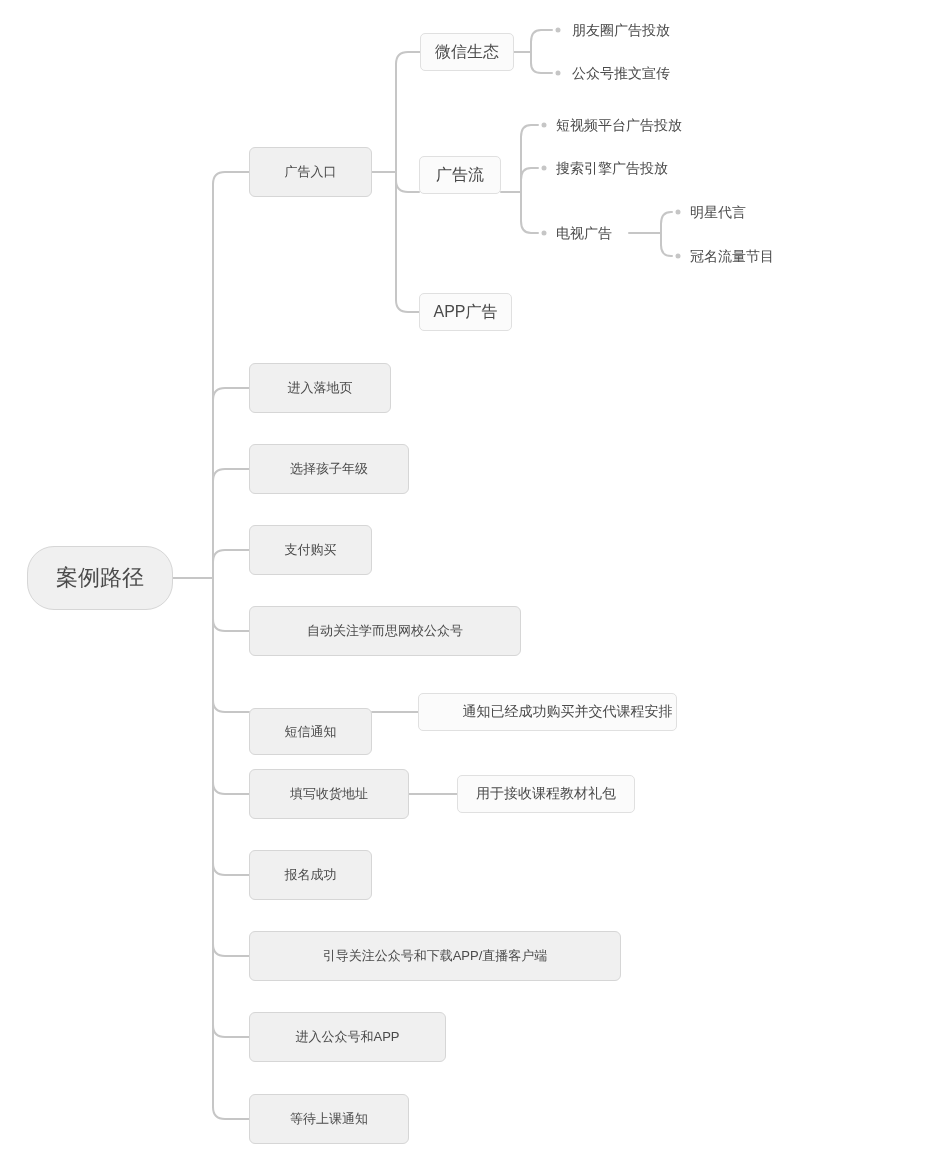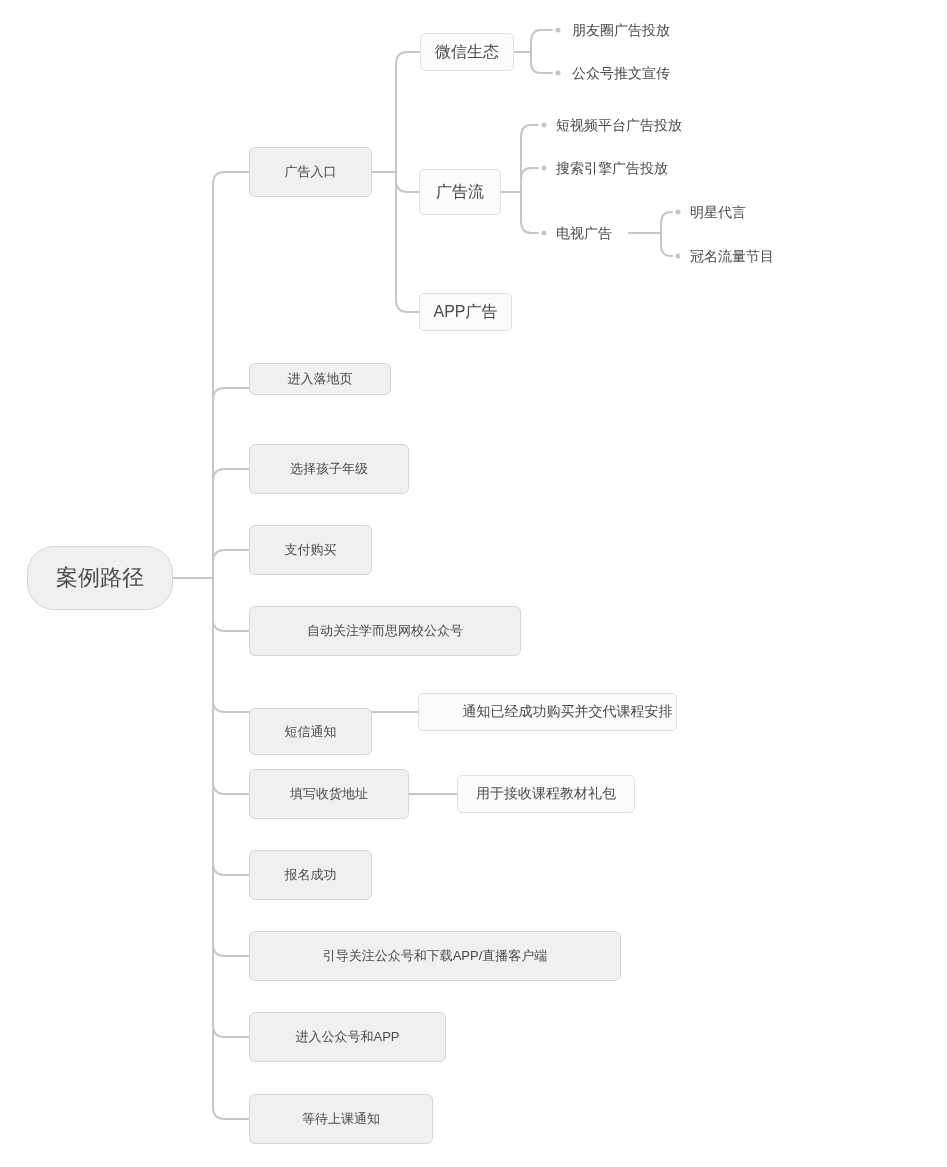--- a/index.html
+++ b/index.html
@@ -110,33 +110,33 @@
     <circle cx="678" cy="212" r="2.5"></circle>
     <circle cx="678" cy="256" r="2.5"></circle>
 
     <path d="M372,712 H418"></path>
     <path d="M409,794 H457"></path>
   </svg>
 
   <div class="node node-root" style="left:27px;top:546px;width:146px;height:64px;border-radius:27px;">案例路径</div>
 
   <div class="node node-l2" style="left:249px;top:147px;width:123px;height:50px;">广告入口</div>
-  <div class="node node-l2" style="left:249px;top:363px;width:142px;height:32px;">进入落地页</div>
+  <div class="node node-l2" style="left:249px;top:363px;width:142px;height:50px;">进入落地页</div>
   <div class="node node-l2" style="left:249px;top:444px;width:160px;height:50px;">选择孩子年级</div>
   <div class="node node-l2" style="left:249px;top:525px;width:123px;height:50px;">支付购买</div>
   <div class="node node-l2" style="left:249px;top:606px;width:272px;height:50px;">自动关注学而思网校公众号</div>
   <div class="node node-l2" style="left:249px;top:708px;width:123px;height:47px;">短信通知</div>
   <div class="node node-l2" style="left:249px;top:769px;width:160px;height:50px;">填写收货地址</div>
   <div class="node node-l2" style="left:249px;top:850px;width:123px;height:50px;">报名成功</div>
   <div class="node node-l2" style="left:249px;top:931px;width:372px;height:50px;">引导关注公众号和下载APP/直播客户端</div>
   <div class="node node-l2" style="left:249px;top:1012px;width:197px;height:50px;">进入公众号和APP</div>
-  <div class="node node-l2" style="left:249px;top:1094px;width:184px;height:50px;">等待上课通知</div>
+  <div class="node node-l2" style="left:249px;top:1094px;width:160px;height:50px;">等待上课通知</div>
 
   <div class="node node-l3" style="left:420px;top:33px;width:94px;height:38px;">微信生态</div>
-  <div class="node node-l3" style="left:419px;top:169px;width:82px;height:46px;">广告流</div>
+  <div class="node node-l3" style="left:419px;top:156px;width:82px;height:38px;">广告流</div>
   <div class="node node-l3" style="left:419px;top:293px;width:93px;height:38px;">APP广告</div>
   <div class="node node-l3 node-note" style="left:418px;top:693px;width:259px;height:38px;padding-left:40px;">通知已经成功购买并交代课程安排</div>
   <div class="node node-l3 node-note" style="left:457px;top:775px;width:178px;height:38px;">用于接收课程教材礼包</div>
 
   <div class="leaf" style="left:572px;top:20px;">朋友圈广告投放</div>
   <div class="leaf" style="left:572px;top:63px;">公众号推文宣传</div>
   <div class="leaf" style="left:556px;top:115px;">短视频平台广告投放</div>
   <div class="leaf" style="left:556px;top:158px;">搜索引擎广告投放</div>
   <div class="leaf" style="left:556px;top:223px;">电视广告</div>
   <div class="leaf" style="left:690px;top:202px;">明星代言</div>

